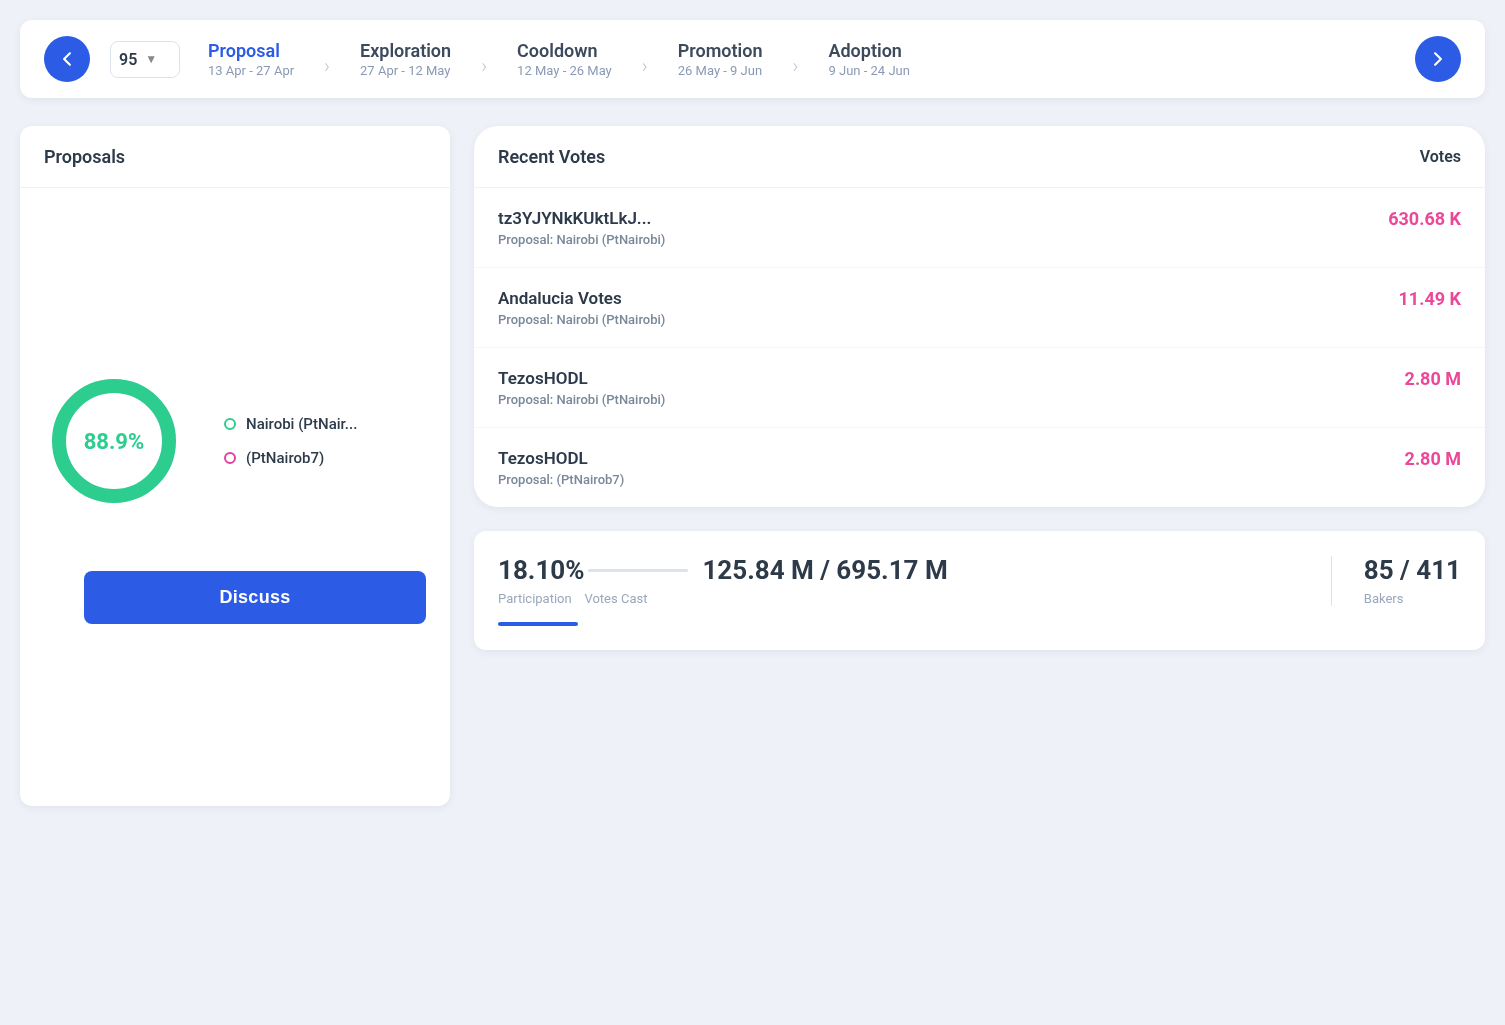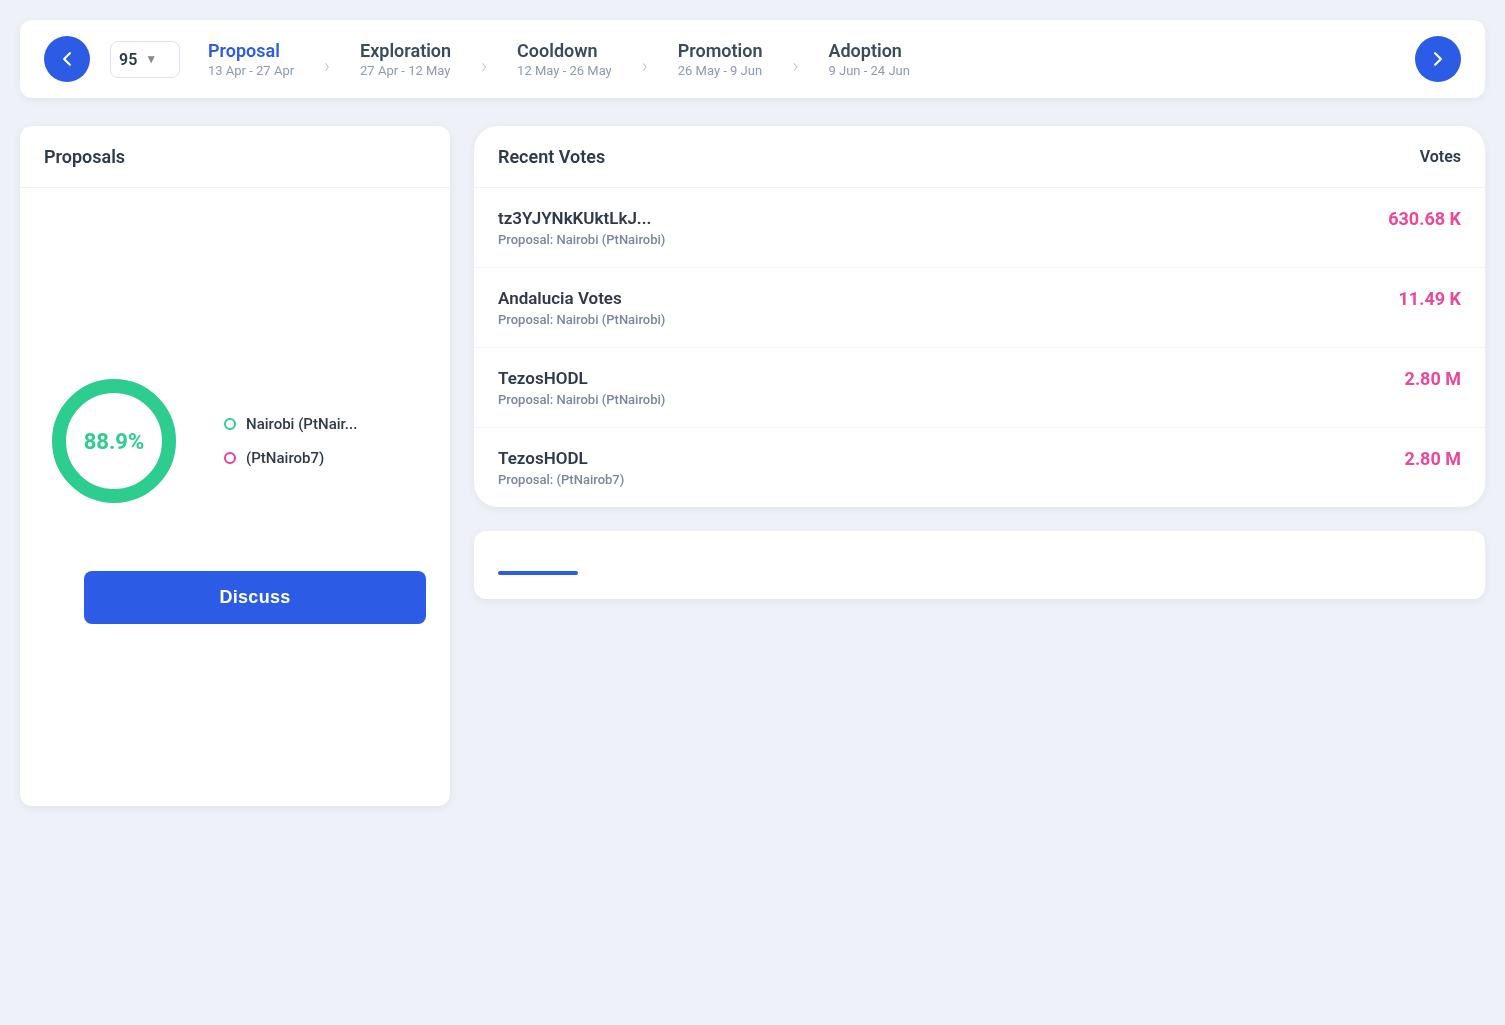--- a/index.html
+++ b/index.html
@@ -515,18 +515,40 @@
           <div class="voter-proposal">
             <span>Proposal:</span>
             <span>(PtNairob7)</span>
           </div>
         </div>
         <div class="vote-amount">2.80 M</div>
       </div>
     </div>
 
     <div class="stats-card">
+      <div class="stats-row">
+
+        <div class="stat-item">
+          <span class="stat-value">18.10%</span>
+          <span class="stat-label">Participation</span>
+        </div>
+
+        <div class="stat-middle">
+          <div class="stat-middle-values">
+            <div class="stat-progress-bar"></div>
+            <span class="stat-middle-value">125.84 M / 695.17 M</span>
+          </div>
+          <span class="stat-middle-label">Votes Cast</span>
+        </div>
+
+        <div class="stat-divider"></div>
+
+        <div class="stat-item">
+          <span class="stat-value">85 / 411</span>
+          <span class="stat-label">Bakers</span>
+        </div>
+      </div>
 
       <div class="stats-bottom-bar"></div>
     </div>
 
   </div>
 </div>
 
 </body></html>

